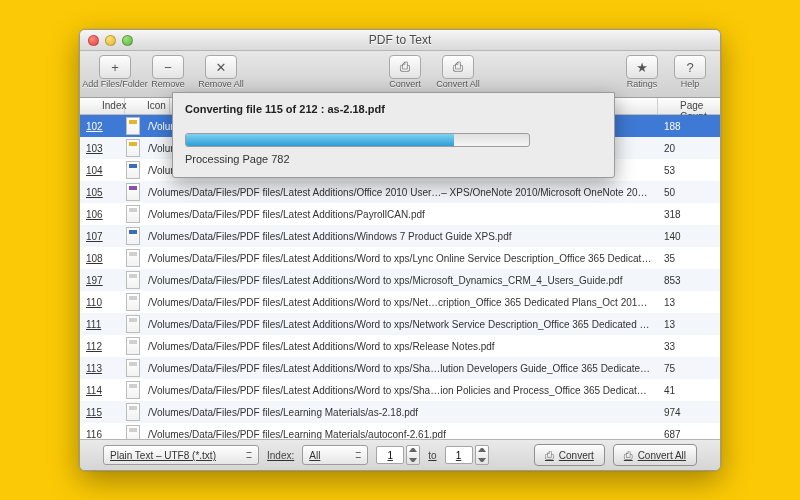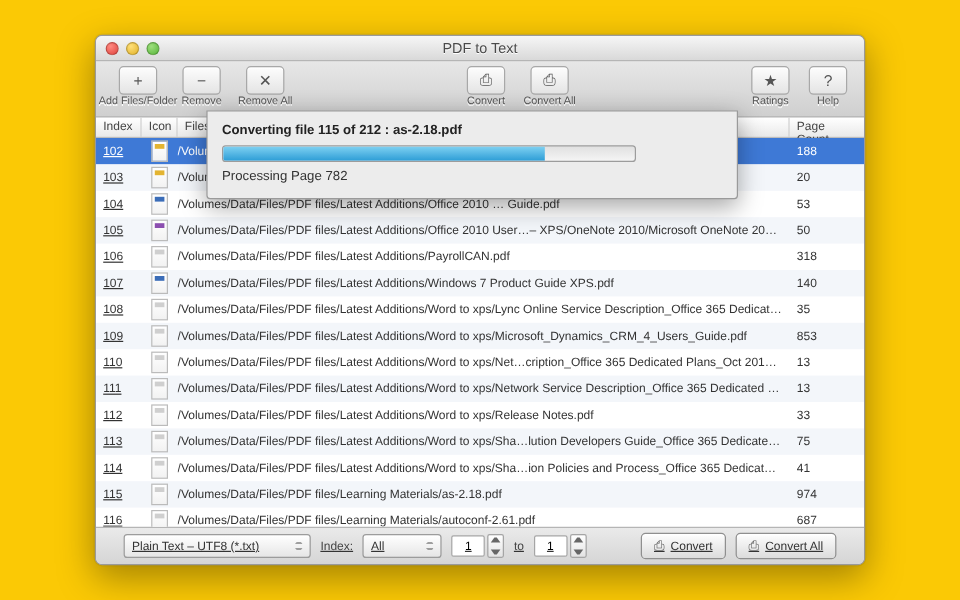--- a/index.html
+++ b/index.html
@@ -12,21 +12,21 @@
   .dot.yellow{background:radial-gradient(circle at 35% 30%,#ffe07a,#e2b32a);}
   .dot.green{background:radial-gradient(circle at 35% 30%,#9fe07f,#58b53a);}
   .titletext{position:absolute;left:0;right:0;text-align:center;font-size:12px;color:#4a4a4a;text-shadow:0 1px 0 #fff;}
   .toolbar{height:42px;background:linear-gradient(#e7e7e7,#cfcfcf);border-bottom:1px solid #9f9f9f;display:flex;align-items:flex-start;padding:4px 8px 0 8px;gap:4px;}
   .tbtn{display:flex;flex-direction:column;align-items:center;width:54px;}
   .tbtn.small{width:44px;}
   .tbicon{width:30px;height:22px;border:1px solid #a8a8a8;border-radius:4px;background:linear-gradient(#fdfdfd,#e4e4e4);display:flex;align-items:center;justify-content:center;font-size:13px;color:#555;box-shadow:inset 0 1px 0 #fff;}
   .tblabel{font-size:9px;color:#555;margin-top:0;text-shadow:0 1px 0 #fff;white-space:nowrap;}
   .toolbar .spacer{flex:1;}
   .listhdr{height:16px;background:linear-gradient(#fff,#e9e9e9);border-bottom:1px solid #bcbcbc;display:flex;font-size:10px;color:#444;}
-  .listhdr > div{border-right:1px solid #d0d0d0;padding:2px 6px;box-sizing:border-box;}
+  .listhdr > div{border-right:1px solid #d0d0d0;padding:2px 22px;box-sizing:border-box;}
   .col-index{width:38px;}
   .col-icon{width:30px;}
   .col-files{flex:1;}
   .col-pages{width:62px;border-right:none !important;}
   .listbody{flex:1;overflow:hidden;background:#fff;}
   .row{display:flex;height:22px;align-items:center;font-size:10px;color:#333;}
   .row.alt{background:#f3f6fa;}
   .row.sel{background:#3e79d6;color:#fff;}
   .row .c-index{width:38px;padding-left:6px;box-sizing:border-box;text-decoration:underline;}
   .row .c-icon{width:30px;display:flex;justify-content:center;}
@@ -49,21 +49,21 @@
   .stepper input{width:26px;height:16px;border:1px solid #a5a5a5;border-radius:2px;text-align:center;font-size:10px;padding:0;}
   .stepbtn{width:12px;height:18px;margin-left:2px;border:1px solid #a5a5a5;border-radius:2px;background:linear-gradient(#fff,#e3e3e3);position:relative;}
   .stepbtn::before,.stepbtn::after{content:"";position:absolute;left:2px;right:2px;border-left:3px solid transparent;border-right:3px solid transparent;}
   .stepbtn::before{top:2px;border-bottom:4px solid #666;}
   .stepbtn::after{bottom:2px;border-top:4px solid #666;}
   .footer .lbl{color:#444;}
   .osxbtn{height:20px;border:1px solid #8f8f8f;border-radius:4px;background:linear-gradient(#fefefe,#dcdcdc);padding:0 10px;display:inline-flex;align-items:center;gap:5px;font-size:10px;box-shadow:inset 0 1px 0 #fff;}
   .osxbtn .glyph{font-size:11px;color:#555;}
   
   .sheet{position:absolute;top:62px;left:92px;right:105px;background:#ececec;border:1px solid #9a9a9a;border-radius:0 0 3px 3px;box-shadow:0 6px 20px rgba(0,0,0,0.35);padding:10px 12px 12px 12px;font-size:11px;}
-  .sheet .line1{font-weight:bold;margin-bottom:6px;color:#222;}
+  .sheet .line1{font-weight:bold;margin-bottom:18px;color:#222;}
   .progtrack{height:12px;border:1px solid #9c9c9c;border-radius:3px;background:linear-gradient(#e0e0e0,#f5f5f5);overflow:hidden;position:relative;margin-bottom:6px;}
   .progfill{height:100%;background:linear-gradient(#6db9f0,#2a77c9);}
   .prog2 .progfill{background:linear-gradient(#7fd1f2,#2d9dd6);}
   .sheet .row2{display:flex;align-items:center;gap:10px;}
   .sheet .cancel{margin-left:auto;}
   .sheet .status{color:#333;}
 </style>
 </head>
 <body>
 
@@ -169,21 +169,21 @@
       </div>
       <div class="row">
         <div class="c-index">108</div>
         <div class="c-icon">
           <div class="thumb plain"></div>
         </div>
         <div class="c-file">/Volumes/Data/Files/PDF files/Latest Additions/Word to xps/Lync Online Service Description_Office 365 Dedicated Plans_Oct 2012.pdf</div>
         <div class="c-pages">35</div>
       </div>
       <div class="row alt">
-        <div class="c-index">109</div>
+        <div class="c-index">197</div>
         <div class="c-icon">
           <div class="thumb plain"></div>
         </div>
         <div class="c-file">/Volumes/Data/Files/PDF files/Latest Additions/Word to xps/Microsoft_Dynamics_CRM_4_Users_Guide.pdf</div>
         <div class="c-pages">853</div>
       </div>
       <div class="row">
         <div class="c-index">110</div>
         <div class="c-icon">
           <div class="thumb plain"></div>

